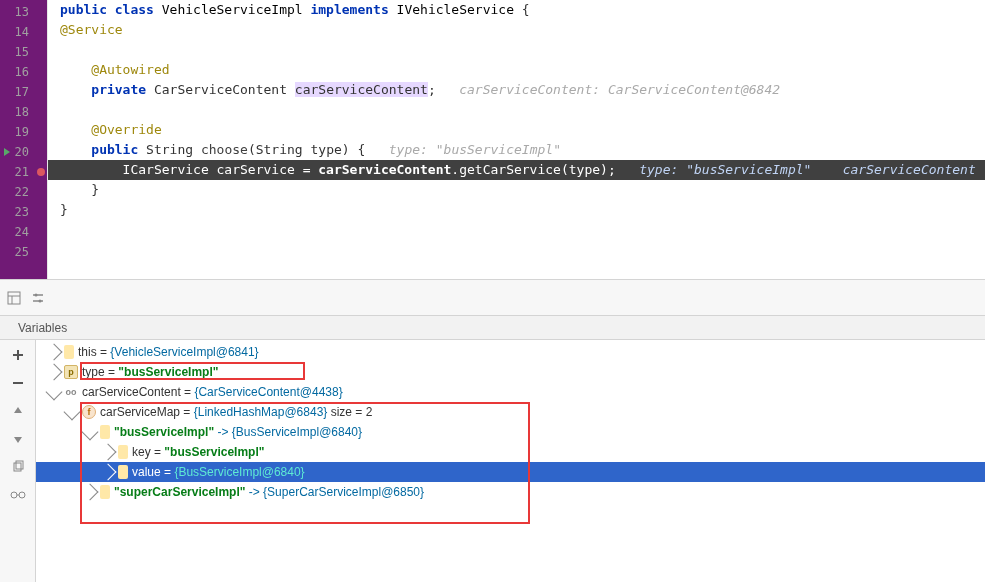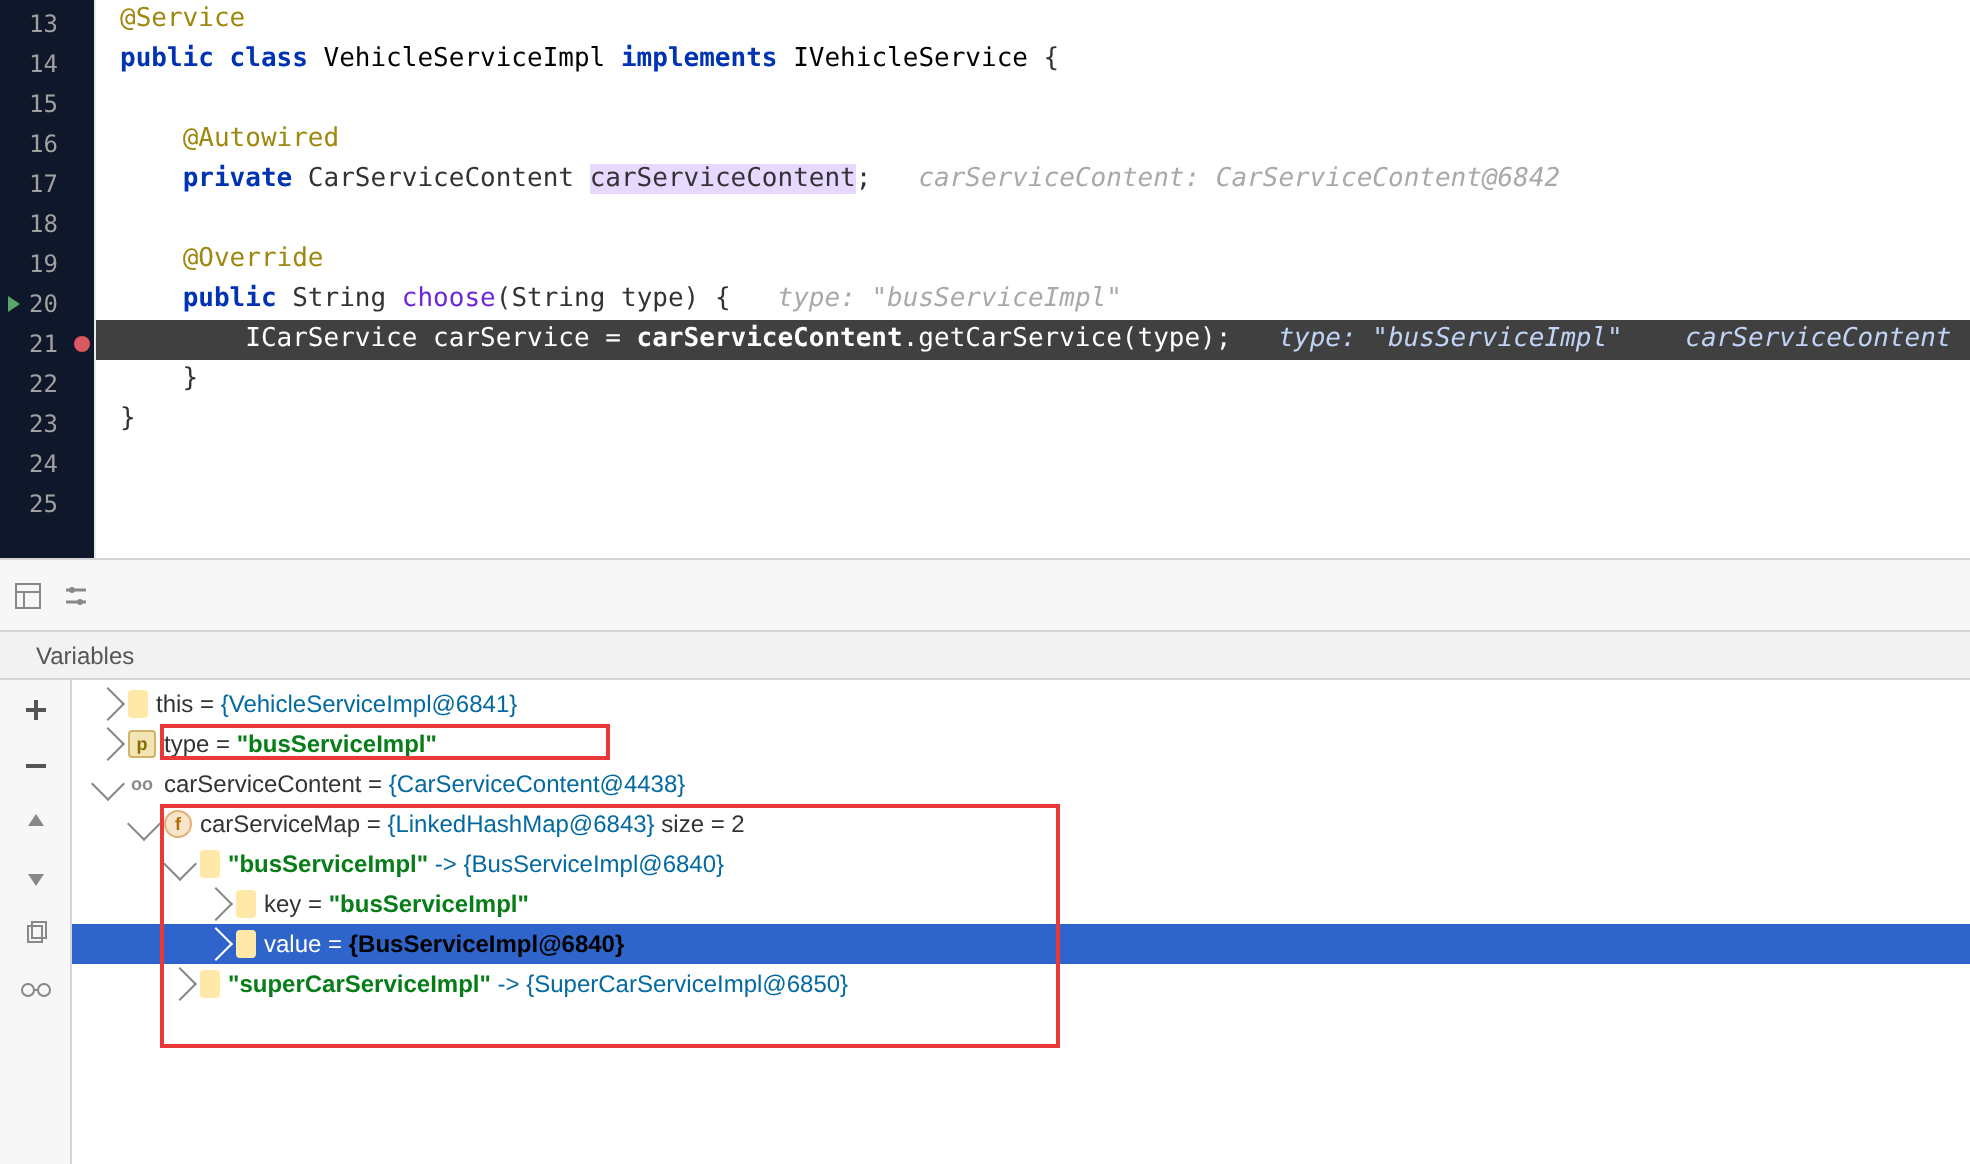--- a/index.html
+++ b/index.html
@@ -10,21 +10,21 @@
     color: #333;
     width: 985px;
     height: 582px;
     overflow: hidden;
     display: flex;
     flex-direction: column;
   }
   .editor-area { display: flex; height: 280px; border-bottom: 1px solid #d4d4d4; }
   .gutter {
     width: 48px;
-    background: #0f172a;
+    background: #701a75;
     text-align: right;
     color: #a0a0a0;
     font-size: 12px;
     padding-top: 2px;
     border-right: 1px solid #e8e8e8;
   }
   .gutter .ln { height: 20px; line-height: 20px; padding-right: 18px; position: relative; }
   .gutter .bp-marker::after {
     content: ""; position: absolute; right: 2px; top: 6px;
     width: 8px; height: 8px; border-radius: 50%;
@@ -43,21 +43,21 @@
     padding-left: 12px;
     white-space: pre;
     font-family: "Consolas","Monaco",monospace;
   }
   .code-line.current { background: #404040; color: #ffffff; }
   .code-line.current .hint-inline { color: #c0d4f5; font-style: italic; }
   .code-line.current .bold-call { font-weight: bold; }
   .kw { color: #0033b3; font-weight: bold; }
   .anno { color: #9e880d; }
   .cls { color: #000000; }
-  .method { color: #6d28d9; }
+  .method { color: #404040; }
   .hl-var { background: #e6d8ff; }
   .hint-inline { color: #a9a9a9; font-style: italic; }
   .bold-call { font-weight: bold; }
   .toolbar-mid {
     height: 36px;
     border-bottom: 1px solid #d4d4d4;
     background: #f7f7f7;
     display: flex;
     align-items: center;
     padding-left: 6px;
@@ -85,21 +85,21 @@
   }
   .side-toolbar .sicon { width: 18px; height: 18px; display: flex; align-items: center; justify-content: center; color: #555; }
   .tree-area { flex: 1; font-family: "Segoe UI","Arial",sans-serif; font-size: 12px; padding-top: 2px; position: relative; }
   .tree-row {
     height: 20px; line-height: 20px;
     display: flex; align-items: center;
     padding-left: 10px;
     white-space: nowrap;
   }
   .tree-row.selected { background: #2f65ca; color: #ffffff; }
-  .tree-row.selected .dim, .tree-row.selected .bold-entry { color: #000000; font-weight: bold; }
+  .tree-row.selected .dim, .tree-row.selected .bold-entry { color: #5eead4; }
   .indent-0 { padding-left: 12px; }
   .indent-1 { padding-left: 30px; }
   .indent-2 { padding-left: 48px; }
   .indent-3 { padding-left: 66px; }
   .arrow {
     width: 12px; height: 12px; display: inline-block; margin-right: 4px;
     border: solid #888; border-width: 0 1px 1px 0; padding: 3px;
     transform: rotate(-45deg);
   }
   .arrow.expanded { transform: rotate(45deg); }
@@ -128,22 +128,22 @@
       <div class="ln">18</div>
       <div class="ln">19</div>
       <div class="ln run-marker">20</div>
       <div class="ln bp-marker">21</div>
       <div class="ln">22</div>
       <div class="ln">23</div>
       <div class="ln">24</div>
       <div class="ln">25</div>
     </div>
   <div class="code-area" id="code-area">
+      <div class="code-line"><span class="kw">public class</span> <span class="cls">VehicleServiceImpl</span> <span class="kw">implements</span> <span class="cls">IVehicleService</span> {</div>
       <div class="code-line"><span class="anno">@Service</span></div>
-      <div class="code-line"><span class="kw">public class</span> <span class="cls">VehicleServiceImpl</span> <span class="kw">implements</span> <span class="cls">IVehicleService</span> {</div>
       <div class="code-line"></div>
       <div class="code-line">    <span class="anno">@Autowired</span></div>
       <div class="code-line">    <span class="kw">private</span> CarServiceContent <span class="hl-var">carServiceContent</span>;   <span class="hint-inline">carServiceContent: CarServiceContent@6842</span></div>
       <div class="code-line"></div>
       <div class="code-line">    <span class="anno">@Override</span></div>
       <div class="code-line">    <span class="kw">public</span> String <span class="method">choose</span>(String type) {   <span class="hint-inline">type: "busServiceImpl"</span></div>
       <div class="code-line current">        ICarService carService = <span class="bold-call">carServiceContent</span>.getCarService(type);   <span class="hint-inline">type: "busServiceImpl"    carServiceContent</span></div>
       <div class="code-line">    }</div>
       <div class="code-line">}</div>
       <div class="code-line"></div>

